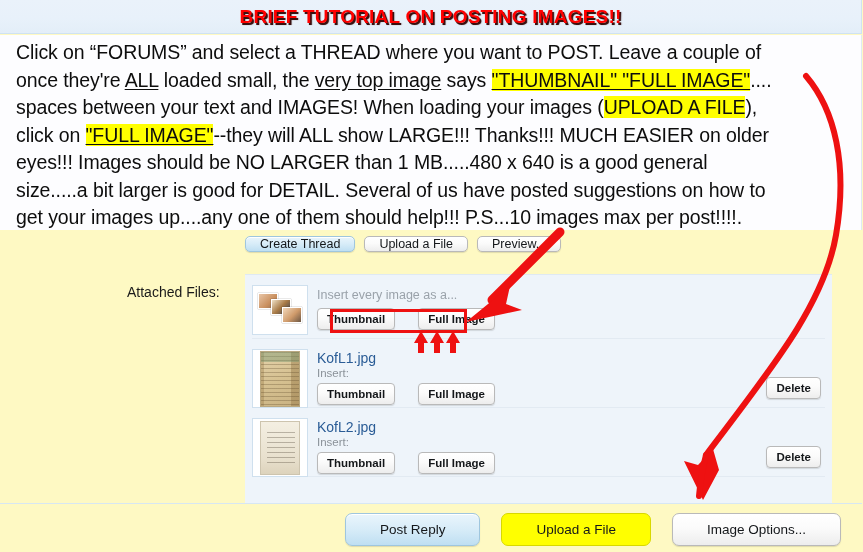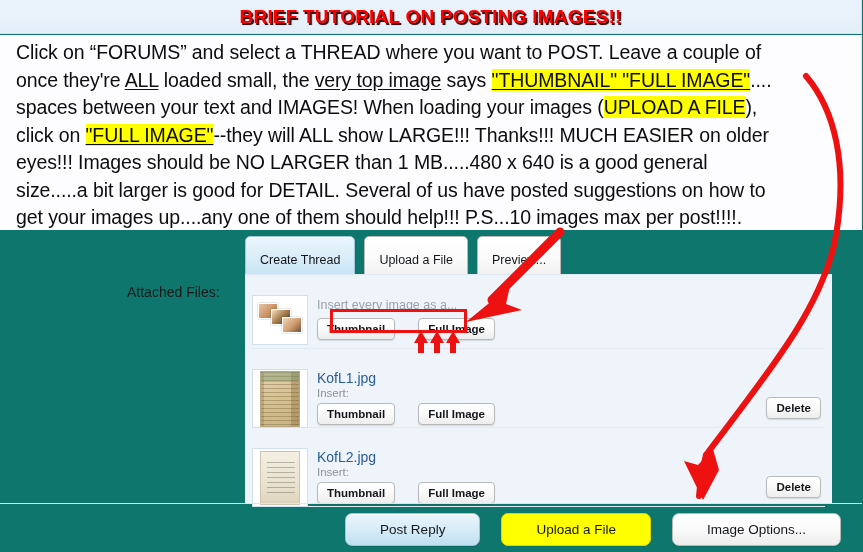--- a/index.html
+++ b/index.html
@@ -6,21 +6,21 @@
   html, body {
     margin: 0; padding: 0;
     width: 863px; height: 552px;
     background: #fbfbfd;
     font-family: "Liberation Sans", sans-serif;
     overflow: hidden;
   }
   #page {
     position: relative;
     width: 863px; height: 552px;
-    background: #0f766e;
+    background: #fef9c3;
   }
 
   
   #title-band {
     position: absolute; left: 0; top: 0;
     width: 862px; height: 34px;
     background: linear-gradient(to bottom, #eaf2fa 0%, #e8f1fa 55%, #e3eef8 100%);
     border-right: 1px solid #cfe2f2;
     border-bottom: 1px solid #cfe2f2;
     display: flex; align-items: center; justify-content: center;
@@ -57,21 +57,21 @@
     position: absolute; left: 245px; top: 236px;
     display: flex; gap: 9px;
   }
   .btn {
     font-family: "Liberation Sans", sans-serif;
     font-size: 12.5px;
     color: #14171a;
     background: linear-gradient(to bottom, #ffffff 0%, #fbfbfb 45%, #ededed 100%);
     border: 1px solid #b9b9b9;
     border-radius: 5px;
-    padding: 16px 14px;
+    padding: 0 14px;
     box-shadow: 0 1px 1px rgba(0,0,0,.12), inset 0 1px 0 #fff;
     white-space: nowrap;
     cursor: pointer;
   }
   .btn.blue {
     background: linear-gradient(to bottom, #eaf5fc 0%, #d7ecf8 50%, #bfdff2 100%);
     border-color: #9fc6de;
   }
   .btn.big { font-size: 13.5px; padding: 8px 34px; border-radius: 7px; margin-left: 11px; }
   .btn.yellow {
@@ -93,21 +93,21 @@
   }
   #attach-panel {
     position: absolute; left: 245px; top: 274px;
     width: 587px; height: 229px;
     background: #eef4fa;
     border-top: 1px solid #dfe9f2;
   }
   .arow {
     position: relative;
     height: 65px;
-    margin: 14px 7px;
+    margin: 4px 7px;
     border-bottom: 1px solid #e2eaf2;
     display: flex; align-items: flex-start;
     padding-top: 6px;
   }
   .arow.first { height: 60px; }
   .thumb-box {
     width: 56px; height: 50px;
     background: #ffffff;
     border: 1px solid #cfe0ee;
     margin-right: 9px;

